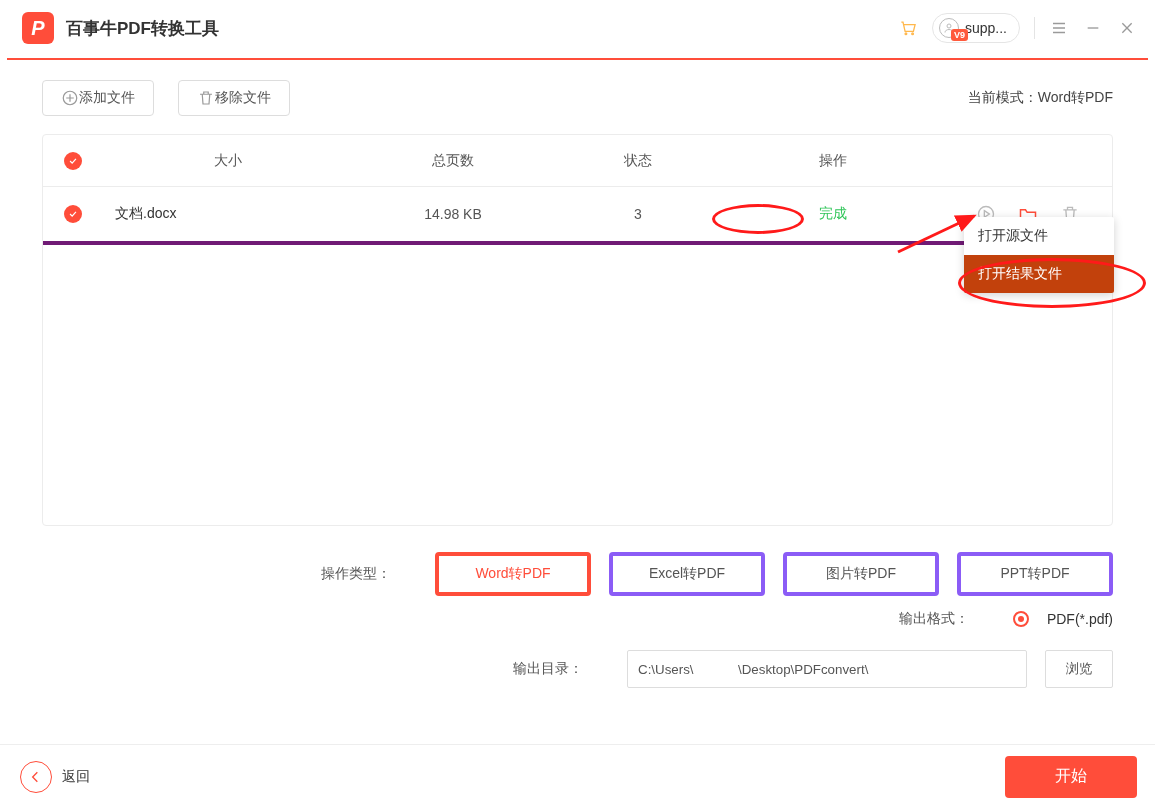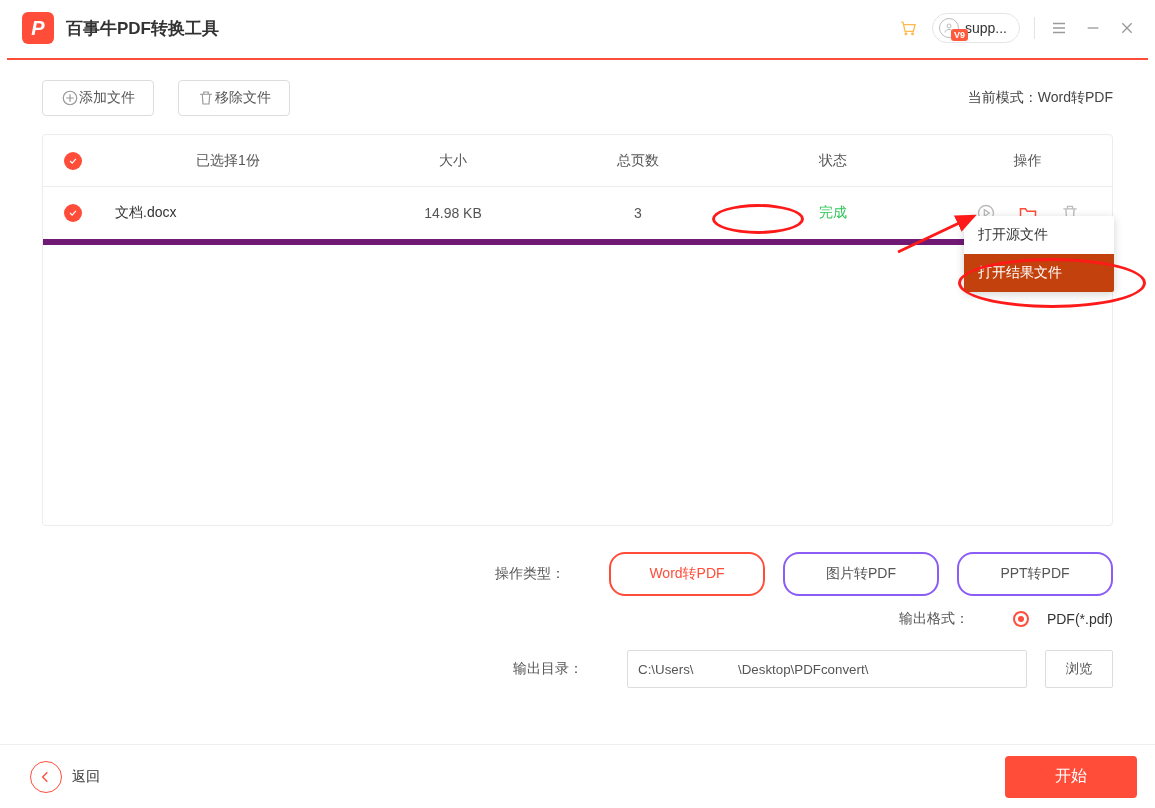--- a/index.html
+++ b/index.html
@@ -132,21 +132,21 @@
   }
   .thead {
     height:52px;
     border-bottom:1px solid #ececec;
     color:#555;
   }
   .thead > div { text-align:center; }
   .thead > div:nth-child(2) { text-align:center; }
   .trow {
     height:58px;
-    border-bottom:6px solid #701a75;
+    border-bottom:4px solid #701a75;
   }
   .check {
     width:18px; height:18px;
     border-radius:50%;
     background:#ff4d3a;
     display:flex; align-items:center; justify-content:center;
     margin:0 auto;
   }
   .check svg { stroke:#fff; }
   .filename { padding-left:12px; color:#333; }
@@ -200,22 +200,22 @@
     display:flex;
     align-items:center;
     gap:18px;
     margin-bottom:14px;
     justify-content:flex-end;
   }
   .opt-label { color:#555; width:96px; }
   .type-btn {
     width:156px; height:44px;
     display:flex; align-items:center; justify-content:center;
-    border:2px solid #8b5cf6;
-    border-radius:16px;
+    border:4px solid #8b5cf6;
+    border-radius:4px;
     cursor:pointer;
     color:#555;
   }
   .type-btn.active {
     border-color:#ff4d3a;
     color:#ff4d3a;
   }
   .radio {
     width:16px; height:16px;
     border:2px solid #ff4d3a;
@@ -247,21 +247,21 @@
   }
 
   
   .footer {
     position:absolute;
     left:0; right:0; bottom:0;
     height:64px;
     border-top:1px solid #eee;
     display:flex;
     align-items:center;
-    padding:0 18px 0 30px;
+    padding:0 18px 0 20px;
     background:#fff;
   }
   .back-btn {
     display:flex; align-items:center; gap:10px;
     cursor:pointer;
     color:#333;
   }
   .back-circle {
     width:32px; height:32px;
     border:1.5px solid #ff4d3a;
@@ -360,21 +360,20 @@
 
 <div class="table">
   <div class="thead">
     <div>
       <div class="check">
         <svg width="10" height="10" viewBox="0 0 24 24" fill="none" stroke-width="3">
             <path d="M5 12l5 5L19 7"></path>
           </svg>
       </div>
     </div>
-    <div>已选择1份</div>
     <div>大小</div>
     <div>总页数</div>
     <div>状态</div>
     <div>操作</div>
   </div>
 
   <div class="trow">
     <div>
       <div class="check">
         <svg width="10" height="10" viewBox="0 0 24 24" fill="none" stroke-width="3">
@@ -409,20 +408,21 @@
         <div class="item selected">打开结果文件</div>
       </div>
     </div>
   </div>
 </div>
 
 <div class="options">
   <div class="opt-row">
     <div class="opt-label">操作类型：</div>
     <div class="type-btn active">Word转PDF</div>
+    <div class="type-btn">Excel转PDF</div>
     <div class="type-btn">图片转PDF</div>
     <div class="type-btn">PPT转PDF</div>
   </div>
   <div class="opt-row">
     <div class="opt-label">输出格式：</div>
     <span class="radio"></span>
     <span>PDF(*.pdf)</span>
   </div>
   <div class="opt-row" style="margin-top:22px;">
     <div class="opt-label">输出目录：</div>

